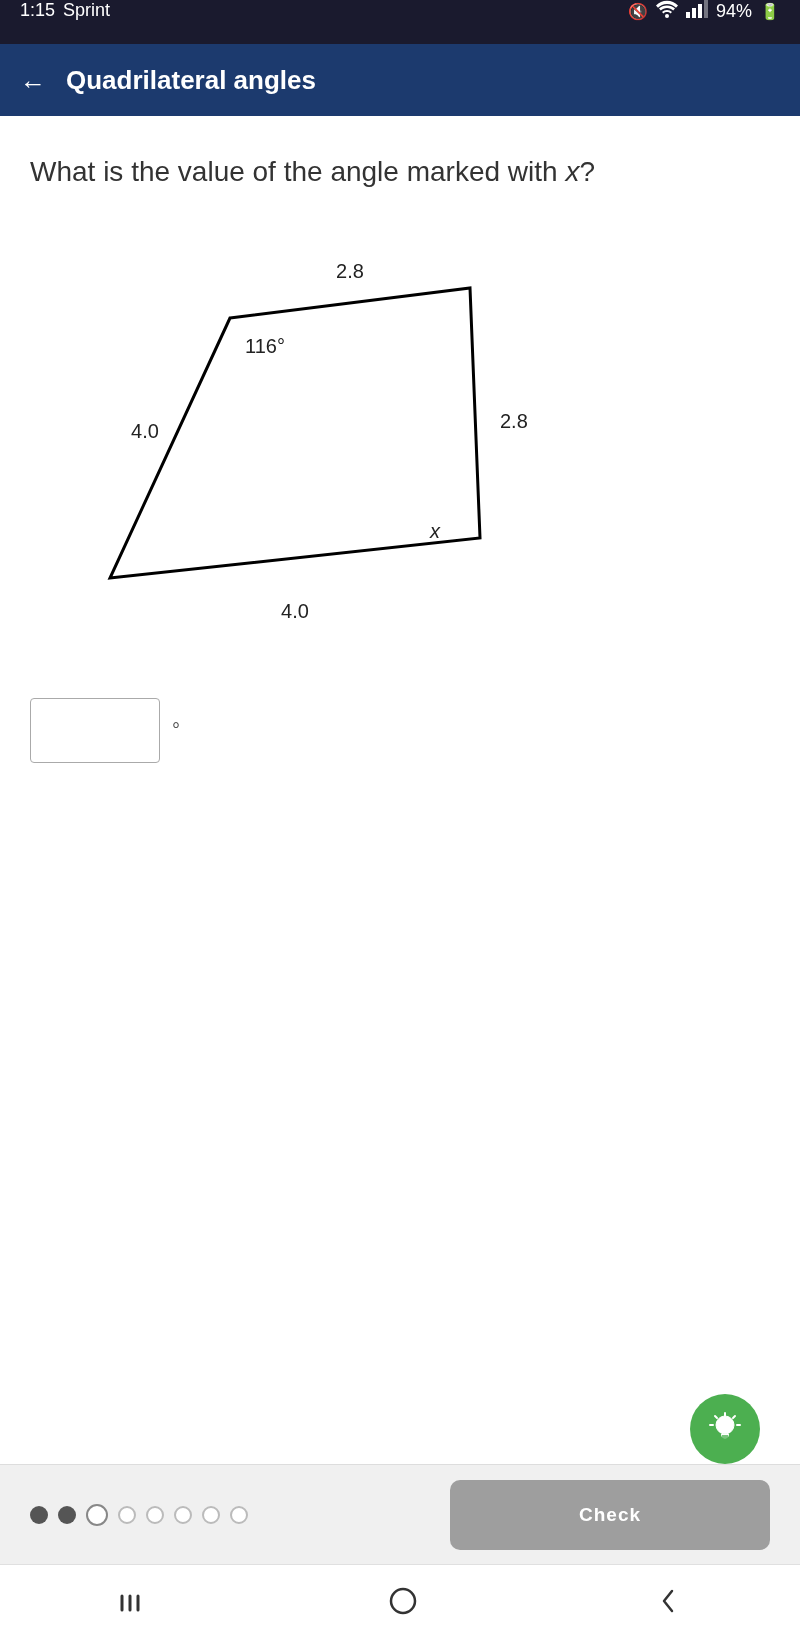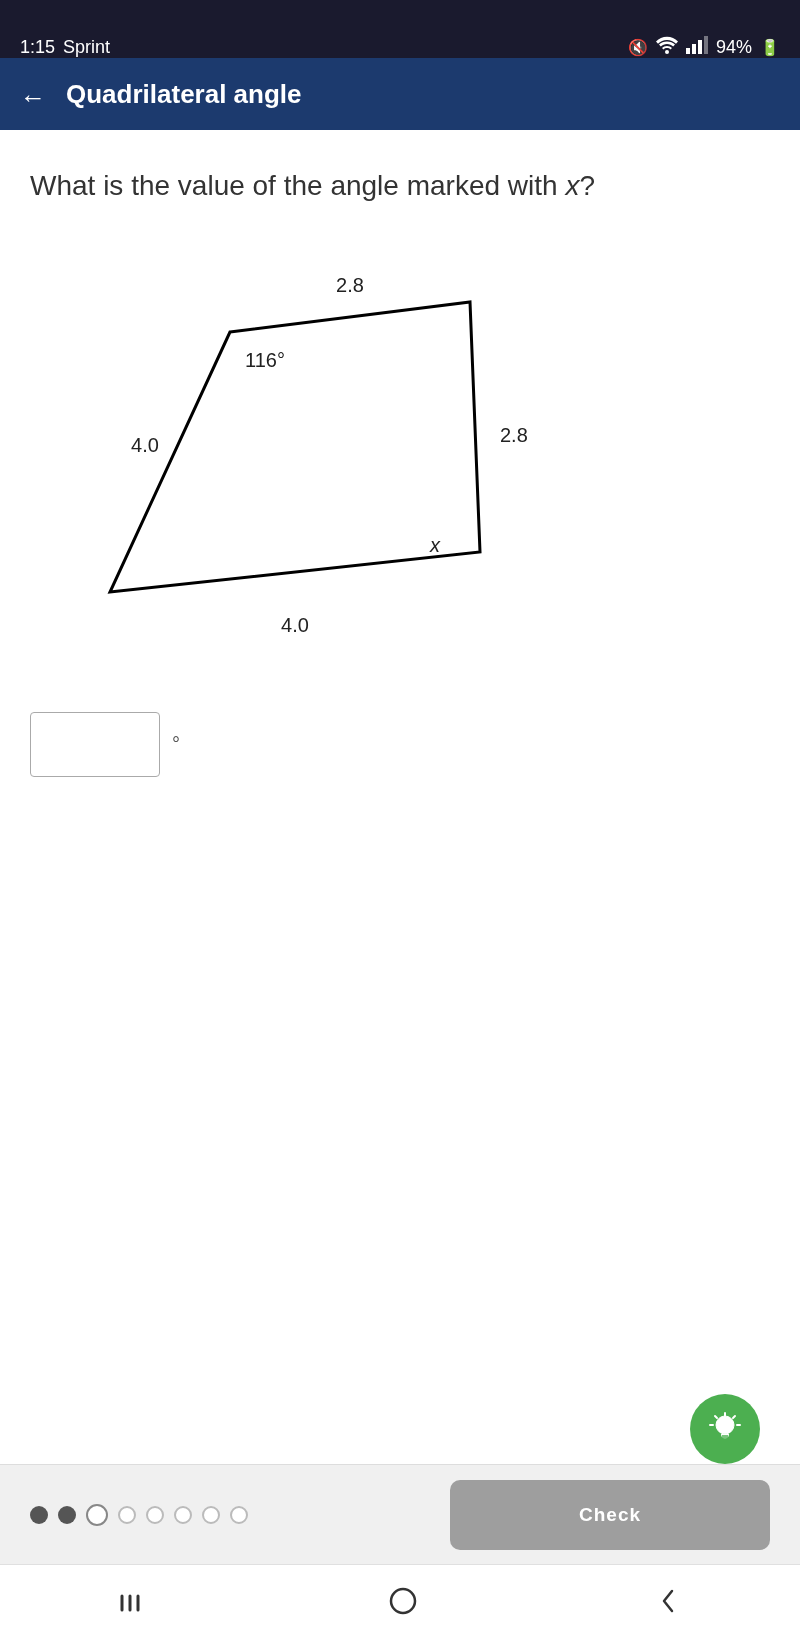--- a/index.html
+++ b/index.html
@@ -11,23 +11,23 @@
       background: #f5f5f5;
       font-family: 'Arial', sans-serif;
       display: flex;
       flex-direction: column;
     }
 
     
     .status-bar {
       background: #1a1a2e;
       color: white;
-      height: 58px;
-      display: flex;
-      align-items: flex-end;
+      height: 44px;
+      display: flex;
+      align-items: flex-start;
       justify-content: space-between;
       padding: 0 20px;
       font-size: 18px;
       font-weight: 500;
     }
     .status-left { display: flex; align-items: center; gap: 8px; }
     .status-right { display: flex; align-items: center; gap: 8px; }
 
     
     .nav-bar {
@@ -225,21 +225,21 @@
       </svg>
     </span>
     <span>94%</span>
 
     <span style="font-size:16px;">🔋</span>
   </div>
 </div>
 
 <div class="nav-bar">
   <span class="nav-back">←</span>
-  <span class="nav-title">Quadrilateral angle</span>
+  <span class="nav-title">Quadrilateral angles</span>
 </div>
 
 <div class="main-content">
 
   <div class="question-text">
     <span>What is the value of the angle marked with </span><em>x</em><span>?</span>
   </div>
 
   <div class="diagram-container">
     <svg width="520" height="420" viewBox="0 0 520 420">

